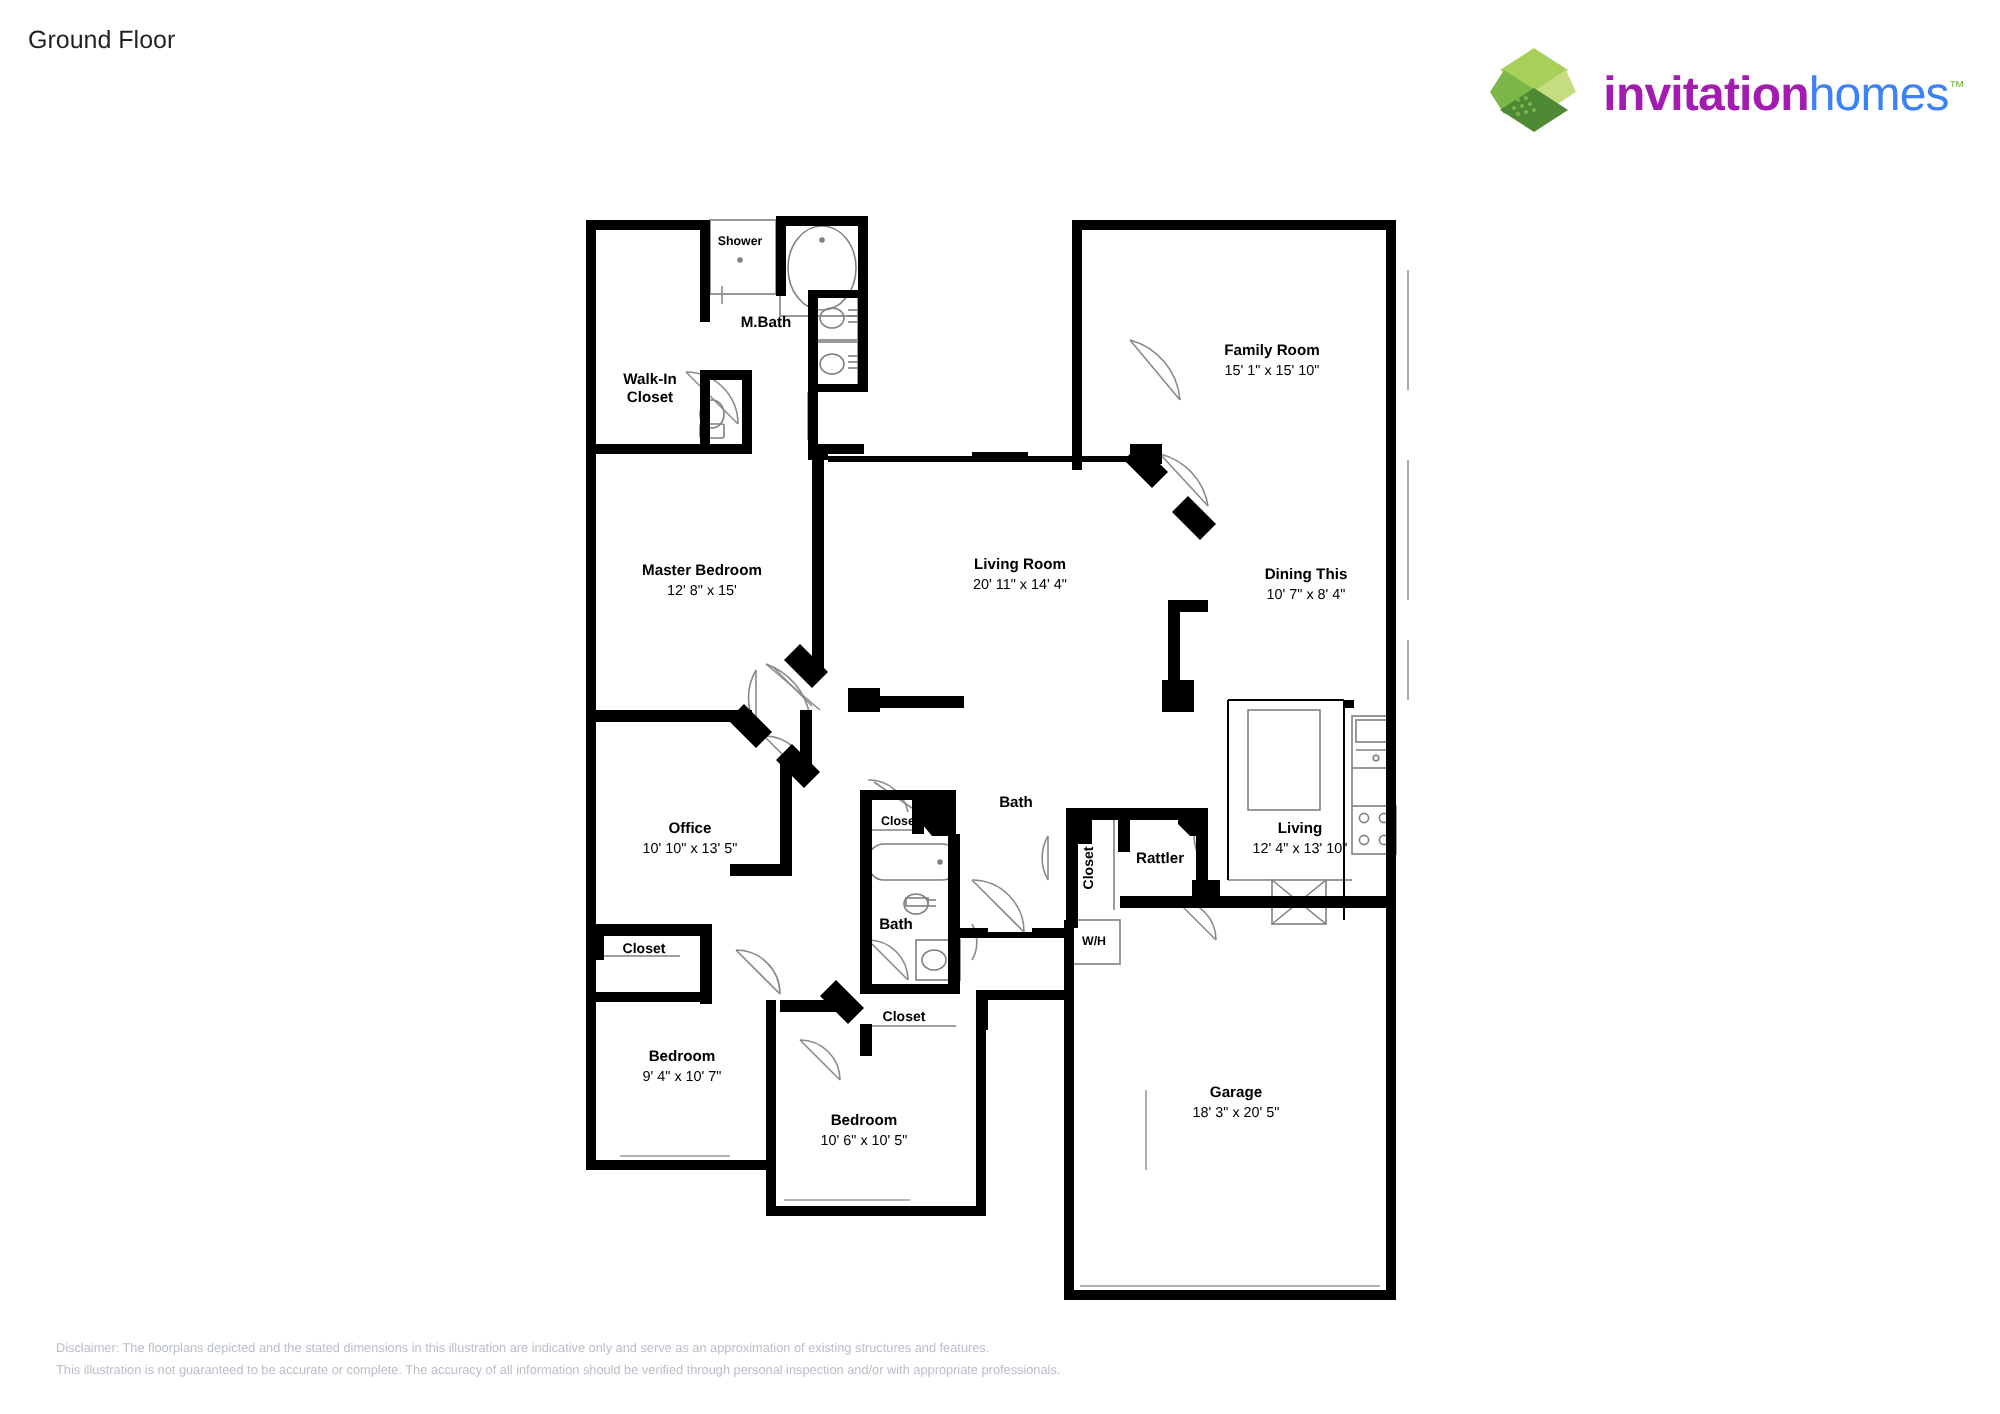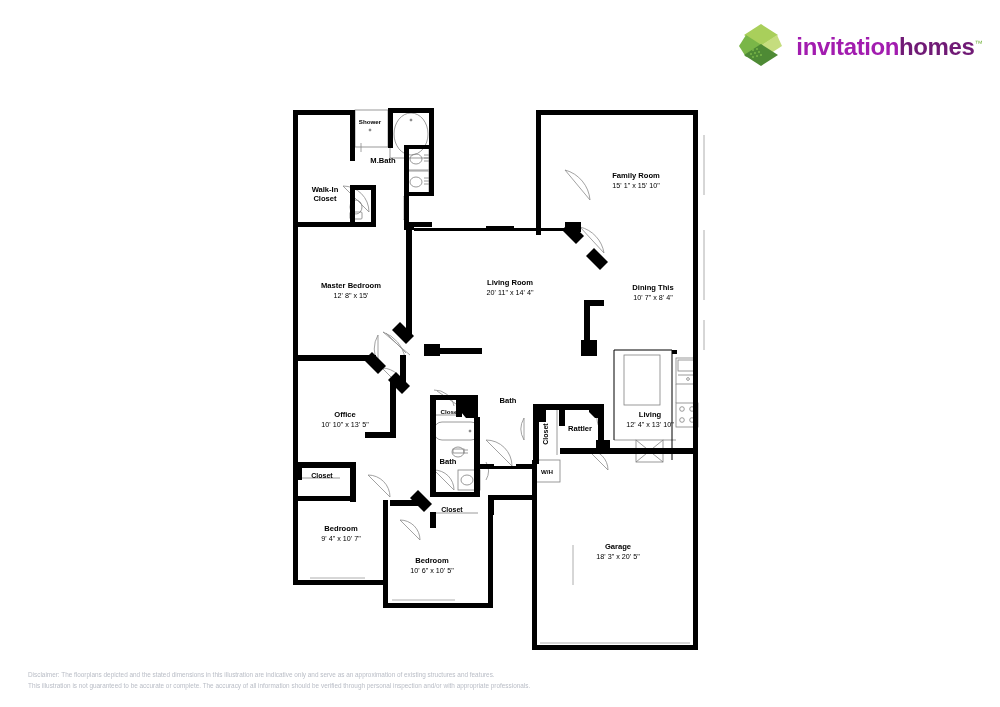--- a/index.html
+++ b/index.html
@@ -42,21 +42,21 @@
     display: flex;
     align-items: center;
     gap: 12px;
   }
   #brand-logo .wordmark {
     font-size: 24px;
     letter-spacing: -0.4px;
     white-space: nowrap;
   }
   #brand-logo .wordmark .w1 { color: #a21caf; font-weight: bold; text-align: center; }
-  #brand-logo .wordmark .w2 { color: #701a75; font-weight: bold; }
+  #brand-logo .wordmark .w2 { color: #3b82f6; font-weight: normal; }
   #brand-logo .wordmark .tm { font-size: 8px; color: #7ab648; vertical-align: super; }
 
   
   #floorplan {
     position: absolute;
     left: 0;
     top: 0;
     width: 1000px;
     height: 707px;
   }
@@ -116,20 +116,21 @@
     line-height: 11px;
     color: #b9bdc6;
     max-width: 940px;
   }
   #disclaimer span { display: block; }
 </style>
 </head>
 <body>
 
 <div id="header-title">
+  <span class="floor">Ground Floor</span>
 </div>
 
 <div id="brand-logo">
   <span>
     <svg width="46" height="46" viewBox="0 0 46 46" aria-hidden="true">
 
       <g>
         <polygon points="23,2 40,13 23,24 6,13" fill="#a9cf5b"></polygon>
         <polygon points="6,13 23,24 6,35 -1,24" fill="#7ab648" transform="translate(2,0)"></polygon>
         <polygon points="23,24 40,13 45,24 28,35" fill="#c5dd7e" transform="translate(-1,0)"></polygon>

